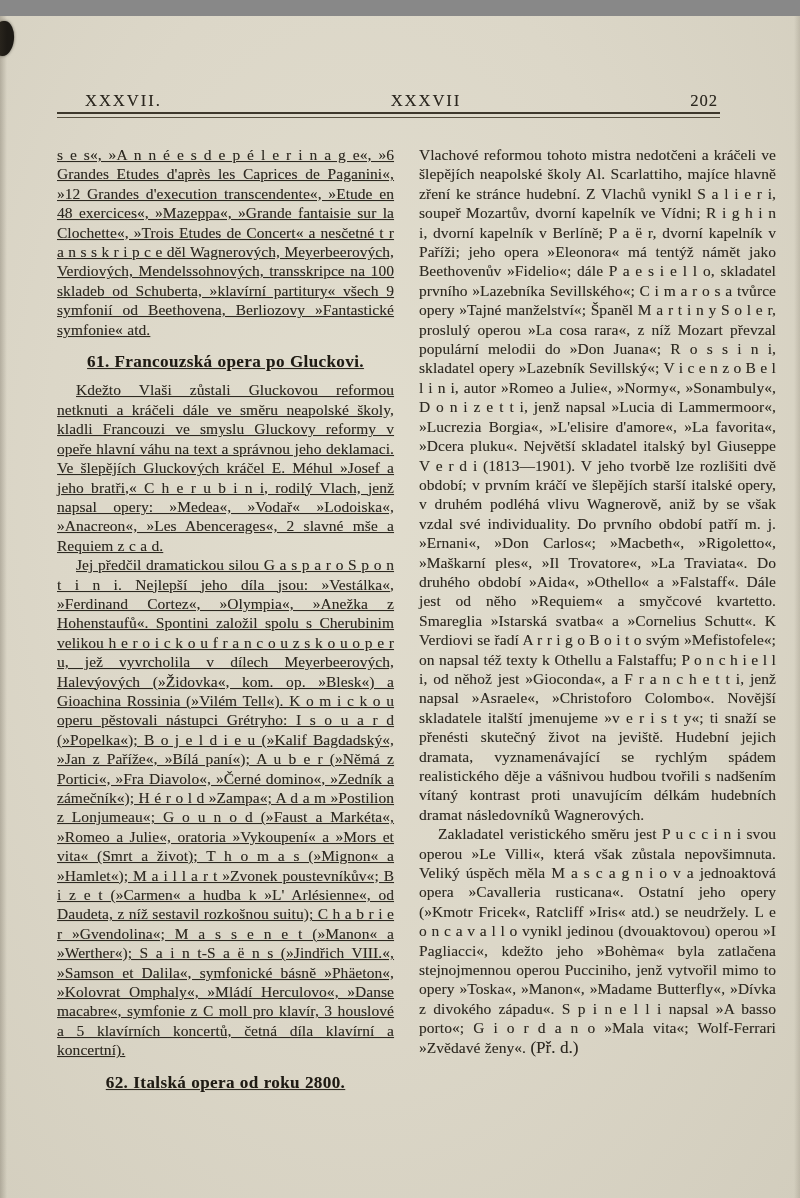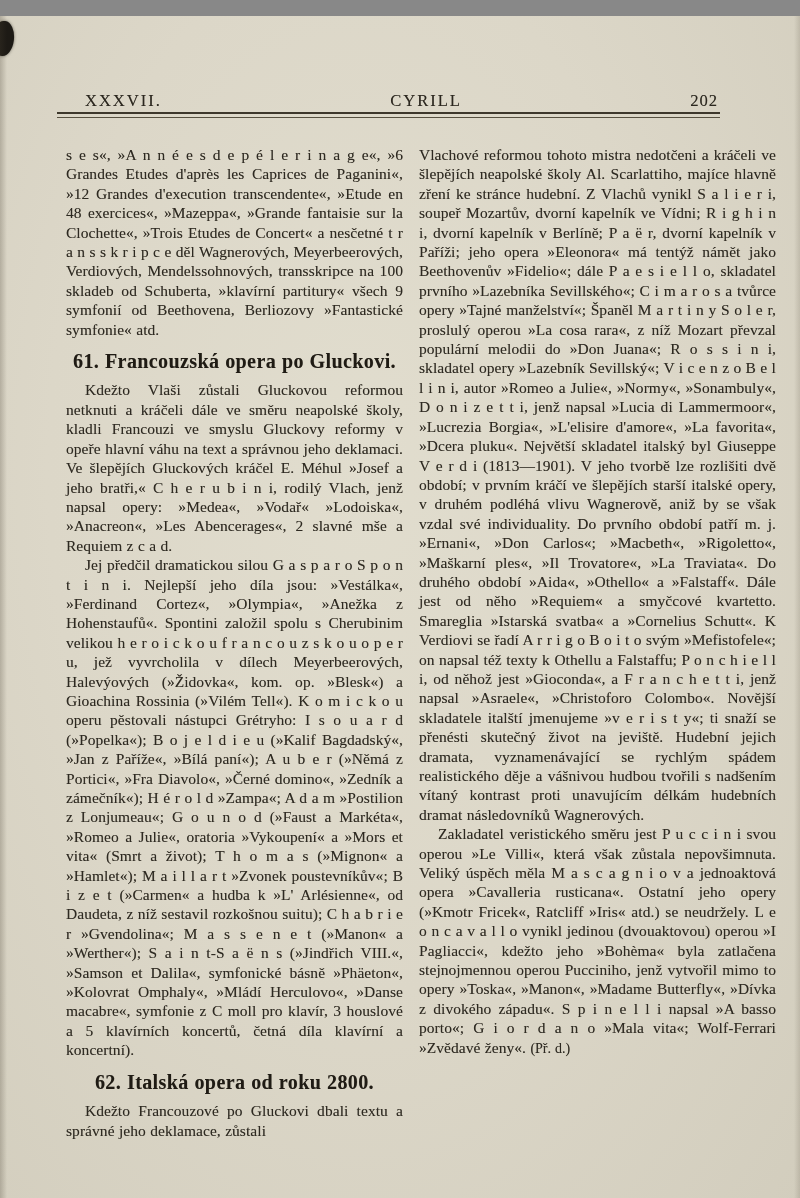--- a/index.html
+++ b/index.html
@@ -37,53 +37,52 @@
     border-top:2px solid #3e382c;
     border-bottom:1px solid #565040;
   }
   .col{
     position:absolute;top:129px;
     text-align:justify;
     font-size:15.4px;line-height:19.4px;
     letter-spacing:0.1px;word-spacing:0.4px;
     text-shadow:0.2px 0.2px 0.3px rgba(45,40,30,.35);
   }
-  .col-left{left:66px;width:337px;}
+  .col-left{left:57px;width:337px;text-decoration:underline;}
   .col-right{left:419px;width:357px;}
   .para{margin:0;text-indent:19px;}
   .para.noindent{text-indent:0;}
   .heading{
-    font-size:20px;font-weight:bold;text-align:center;text-indent:0;
+    font-size:17px;font-weight:bold;text-align:center;text-indent:0;
     margin:13px 0 9px 0;letter-spacing:0.4px;color:#1f1b14;
   }
-  .note{font-size:14px;letter-spacing:0;white-space:nowrap;}
+  .note{font-size:17px;letter-spacing:0;white-space:nowrap;}
 </style>
 </head>
 <body>
 
 <div id="page">
 
   <div class="stain"></div>
   <div class="edge-left"></div>
   <div class="edge-right"></div>
 
   <div class="header">
     <span class="vol">XXXVII.</span>
-    <span class="title">CYRILL</span>
+    <span class="title">XXXVII</span>
     <span class="pagenum">202</span>
   </div>
   <div class="rule"></div>
 
   <div class="col col-left">
     <p class="para noindent">s e s«, »A n n é e s  d e  p é l e r i n a g e«, »6 Grandes Etudes d'après les Caprices de Paganini«, »12 Grandes d'execution transcendente«, »Etude en 48 exercices«, »Mazeppa«, »Grande fantaisie sur la Clochette«, »Trois Etudes de Concert« a nesčetné t r a n s s k r i p c e děl Wagnerových, Meyerbeerových, Verdiových, Mendelssohnových, transskripce na 100 skladeb od Schuberta, »klavírní partitury« všech 9 symfonií od Beethovena, Berliozovy »Fantastické symfonie« atd.</p>
     <h2 class="heading">61. Francouzská opera po Gluckovi.</h2>
     <p class="para">Kdežto Vlaši zůstali Gluckovou reformou netknuti a kráčeli dále ve směru neapolské školy, kladli Francouzi ve smyslu Gluckovy reformy v opeře hlavní váhu na text a správnou jeho deklamaci. Ve šlepějích Gluckových kráčel E. Méhul »Josef a jeho bratři,« C h e r u b i n i, rodilý Vlach, jenž napsal opery: »Medea«, »Vodař« »Lodoiska«, »Anacreon«, »Les Abencerages«, 2 slavné mše a Requiem z c a d.</p>
     <p class="para">Jej předčil dramatickou silou G a s p a r o  S p o n t i n i. Nejlepší jeho díla jsou: »Vestálka«, »Ferdinand Cortez«, »Olympia«, »Anežka z Hohenstaufů«. Spontini založil spolu s Cherubinim velikou h e r o i c k o u  f r a n c o u z s k o u  o p e r u, jež vyvrcholila v dílech Meyerbeerových, Halevýových (»Židovka«, kom. op. »Blesk«) a Gioachina Rossinia (»Vilém Tell«). K o m i c k o u operu pěstovali nástupci Grétryho: I s o u a r d (»Popelka«); B o j e l d i e u (»Kalif Bagdadský«, »Jan z Paříže«, »Bílá paní«); A u b e r (»Němá z Portici«, »Fra Diavolo«, »Černé domino«, »Zedník a zámečník«); H é r o l d »Zampa«; A d a m »Postilion z Lonjumeau«; G o u n o d (»Faust a Markéta«, »Romeo a Julie«, oratoria »Vykoupení« a »Mors et vita« (Smrt a život); T h o m a s (»Mignon« a »Hamlet«); M a i l l a r t »Zvonek poustevníkův«; B i z e t (»Carmen« a hudba k »L' Arlésienne«, od Daudeta, z níž sestavil rozkošnou suitu); C h a b r i e r »Gvendolina«; M a s s e n e t (»Manon« a »Werther«); S a i n t-S a ë n s (»Jindřich VIII.«, »Samson et Dalila«, symfonické básně »Phäeton«, »Kolovrat Omphaly«, »Mládí Herculovo«, »Danse macabre«, symfonie z C moll pro klavír, 3 houslové a 5 klavírních koncertů, četná díla klavírní a koncertní).</p>
     <h2 class="heading">62. Italská opera od roku 2800.</h2>
-    <p class="para">Kdežto Francouzové po Gluckovi dbali textu a správné jeho deklamace, zůstali</p>
   </div>
 
   <div class="col col-right">
     <p class="para noindent">Vlachové reformou tohoto mistra nedotčeni a kráčeli ve šlepějích neapolské školy Al. Scarlattiho, majíce hlavně zření ke stránce hudební. Z Vlachů vynikl S a l i e r i, soupeř Mozartův, dvorní kapelník ve Vídni; R i g h i n i, dvorní kapelník v Berlíně; P a ë r, dvorní kapelník v Paříži; jeho opera »Eleonora« má tentýž námět jako Beethovenův »Fidelio«; dále P a e s i e l l o, skladatel prvního »Lazebníka Sevillského«; C i m a r o s a tvůrce opery »Tajné manželství«; Španěl M a r t i n y  S o l e r, proslulý operou »La cosa rara«, z níž Mozart převzal populární melodii do »Don Juana«; R o s s i n i, skladatel opery »Lazebník Sevillský«; V i c e n z o  B e l l i n i, autor »Romeo a Julie«, »Normy«, »Sonambuly«, D o n i z e t t i, jenž napsal »Lucia di Lammermoor«, »Lucrezia Borgia«, »L'elisire d'amore«, »La favorita«, »Dcera pluku«. Největší skladatel italský byl Giuseppe V e r d i (1813—1901). V jeho tvorbě lze rozlišiti dvě období; v prvním kráčí ve šlepějích starší italské opery, v druhém podléhá vlivu Wagnerově, aniž by se však vzdal své individuality. Do prvního období patří m. j. »Ernani«, »Don Carlos«; »Macbeth«, »Rigoletto«, »Maškarní ples«, »Il Trovatore«, »La Traviata«. Do druhého období »Aida«, »Othello« a »Falstaff«. Dále jest od něho »Requiem« a smyčcové kvartetto. Smareglia »Istarská svatba« a »Cornelius Schutt«. K Verdiovi se řadí A r r i g o  B o i t o svým »Mefistofele«; on napsal též texty k Othellu a Falstaffu; P o n c h i e l l i, od něhož jest »Gioconda«, a F r a n c h e t t i, jenž napsal »Asraele«, »Christoforo Colombo«. Novější skladatele italští jmenujeme »v e r i s t y«; ti snaží se přenésti skutečný život na jeviště. Hudební jejich dramata, vyznamenávající se rychlým spádem realistického děje a vášnivou hudbou tvořili s nadšením vítaný kontrast proti unavujícím délkám hudebních dramat následovníků Wagnerových.</p>
     <p class="para"><span>Zakladatel veristického směru jest P u c c i n i svou operou »Le Villi«, která však zůstala nepovšimnuta. Veliký úspěch měla M a s c a g n i o v a jednoaktová opera »Cavalleria rusticana«. Ostatní jeho opery (»Kmotr Fricek«, Ratcliff »Iris« atd.) se neudržely. L e o n c a v a l l o vynikl jedinou (dvouaktovou) operou »I Pagliacci«, kdežto jeho »Bohèma« byla zatlačena stejnojmennou operou Pucciniho, jenž vytvořil mimo to opery »Toska«, »Manon«, »Madame Butterfly«, »Dívka z divokého západu«. S p i n e l l i napsal »A basso porto«; G i o r d a n o »Mala vita«; Wolf-Ferrari »Zvědavé ženy«.</span> <span class="note">(Př. d.)</span></p>
   </div>
 
 </div>
 
 </body></html>

